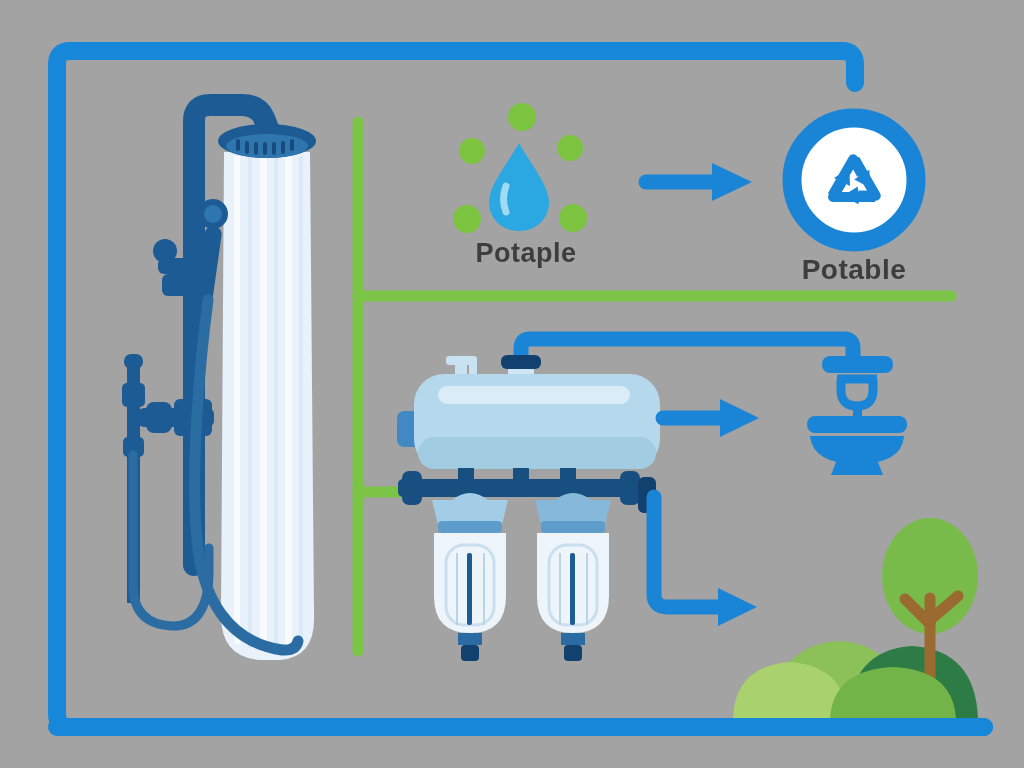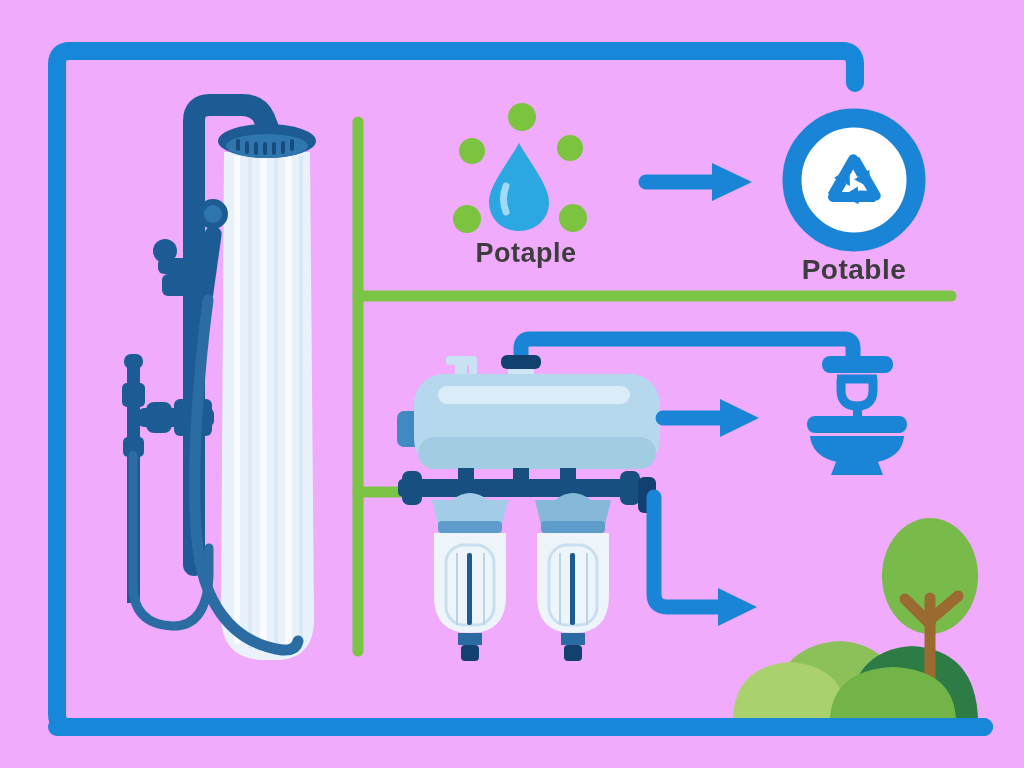--- a/index.html
+++ b/index.html
@@ -1,16 +1,16 @@
 <!DOCTYPE html>
 <html><head>
 <meta charset="utf-8">
 <style>
   html,body{margin:0;padding:0;background:#fff;}
-  #stage{position:relative;width:1024px;height:768px;background:#f0abfc;overflow:hidden;
+  #stage{position:relative;width:1024px;height:768px;background:#a3a3a3;overflow:hidden;
          font-family:"Liberation Sans","DejaVu Sans",sans-serif;}
   #art{position:absolute;left:0;top:0;}
   .lbl{position:absolute;text-align:center;font-weight:700;color:#3d3d3d;letter-spacing:.5px;}
   #lbl-source   {left:436px;top:238px;width:180px;font-size:27px;}
   #lbl-recycled {left:764px;top:254px;width:180px;font-size:28px;}
   #lbl-toilet   {left:757px;top:475px;width:210px;font-size:28px;}
 </style>
 </head>
 <body>
 

